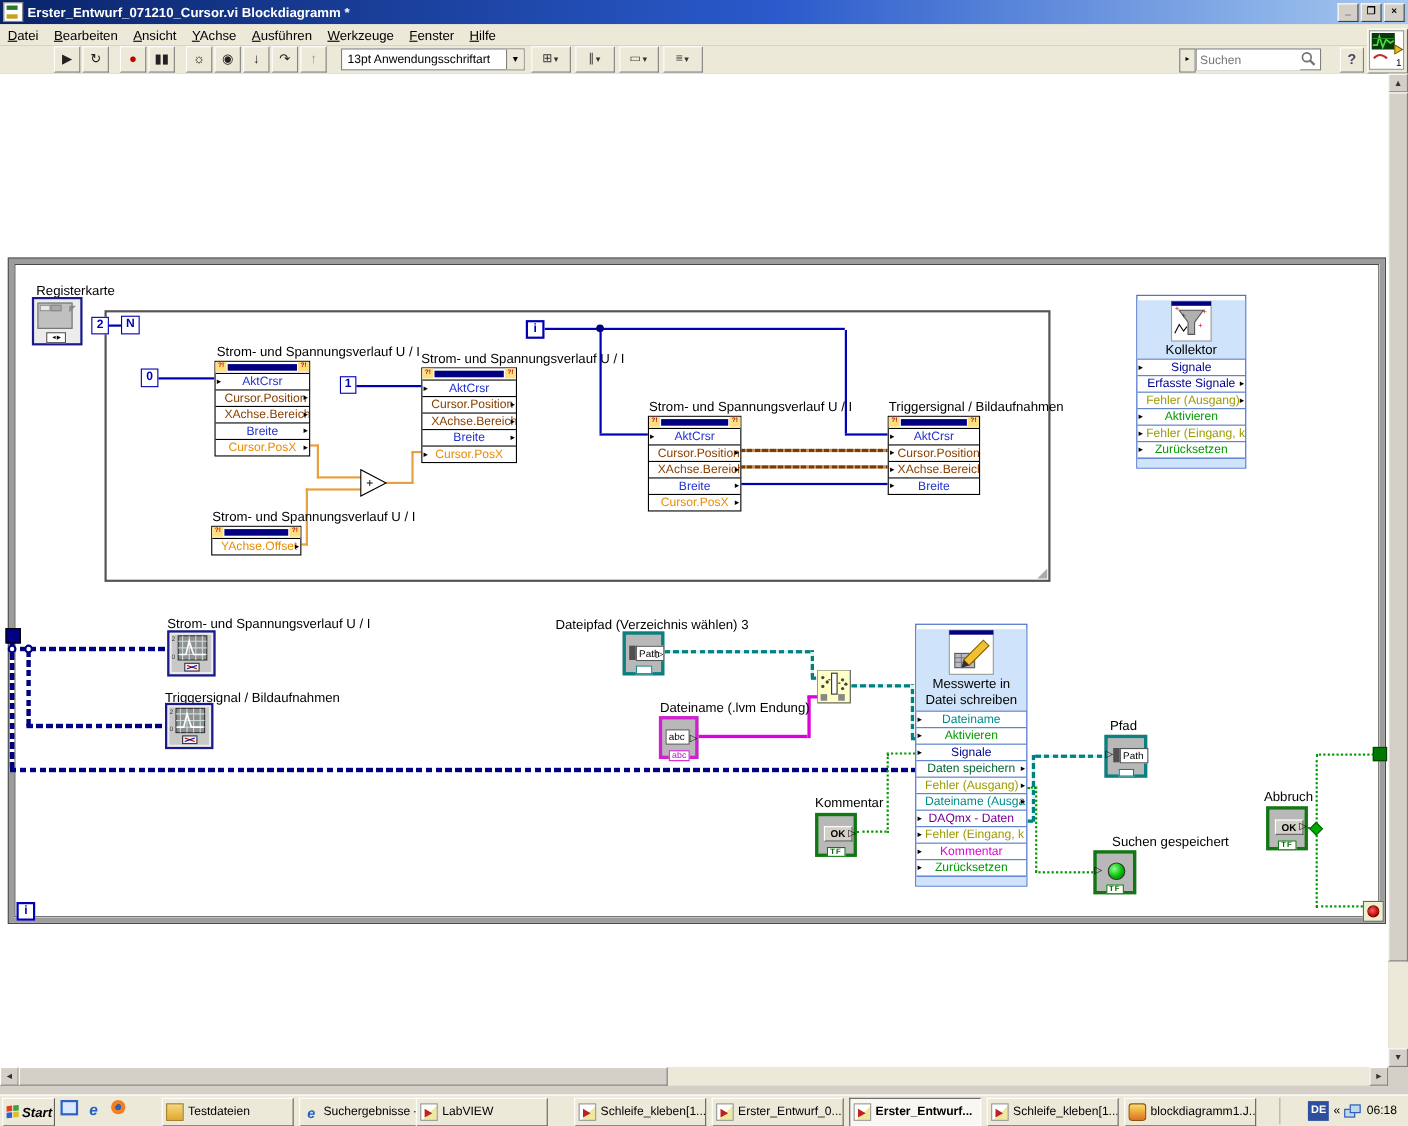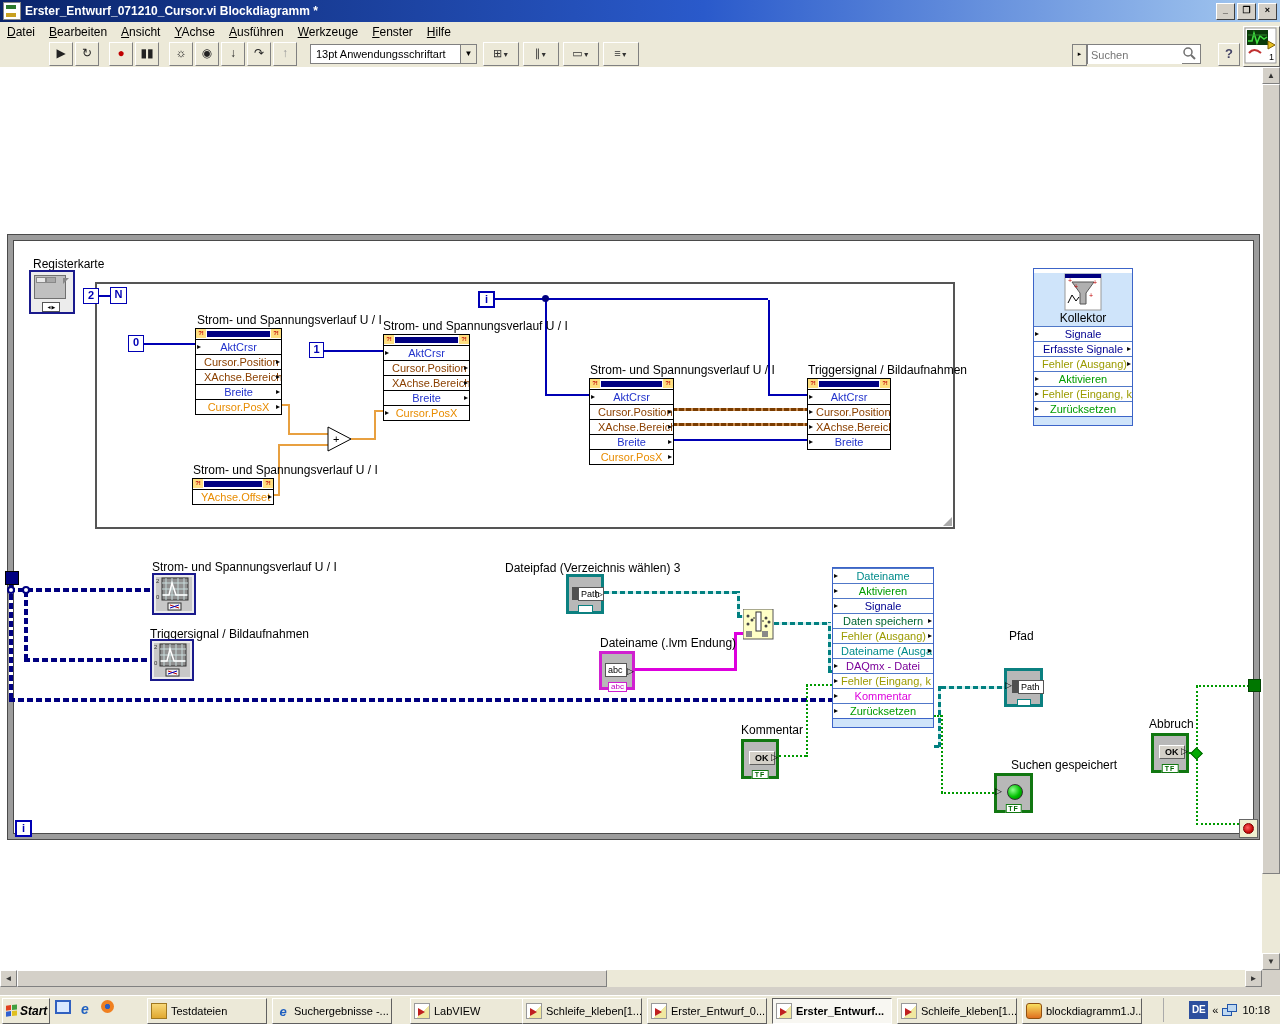--- a/index.html
+++ b/index.html
@@ -421,41 +421,53 @@
         <circle cx="5" cy="15" r="1.5" fill="#444"></circle>
       <circle cx="23" cy="9" r="1.5" fill="#444"></circle>
         <circle cx="26" cy="13" r="1.5" fill="#444"></circle>
         <circle cx="23" cy="17" r="1.5" fill="#444"></circle>
       <rect x="3" y="22" width="6" height="6" fill="#888"></rect>
         <rect x="19" y="22" width="6" height="6" fill="#888"></rect>
       <path d="M10,9 h2 M19,12 h2" stroke="#333"></path>
     </svg>
 
     <div class="abs xnode" style="left:832px;top:500px;width:100px">
+      <div class="xhead">
+        <svg class="xicon" width="42" height="42">
+          <rect x="1" y="1" width="40" height="40" fill="#fff" stroke="#999"></rect>
+          <rect x="1" y="1" width="40" height="4" fill="#000080"></rect>
+          <rect x="6" y="22" width="18" height="13" fill="#B8B8C8" stroke="#555"></rect>
+          <path d="M6,26 h18 M6,30 h18 M12,22 v13" stroke="#777"></path>
+          <polygon points="14,28 32,10 37,15 19,33" fill="#F0C030" stroke="#806000"></polygon>
+          <polygon points="14,28 19,33 12,35" fill="#303030"></polygon>
+        </svg>
+        <div class="xtitle">Messwerte in</div>
+        <div class="xtitle" style="padding-bottom:2px">Datei schreiben</div>
+      </div>
       <div class="xrow t-path"><span class="arr l">▸</span><span>Dateiname</span></div>
       <div class="xrow t-bool"><span class="arr l">▸</span><span>Aktivieren</span></div>
       <div class="xrow t-dyn"><span class="arr l">▸</span><span>Signale</span></div>
       <div class="xrow t-save"><span>Daten speichern</span><span class="arr r">▸</span></div>
       <div class="xrow t-err"><span>Fehler (Ausgang)</span><span class="arr r">▸</span></div>
       <div class="xrow t-path"><span>Dateiname (Ausga</span><span class="arr r">▸</span></div>
-      <div class="xrow t-daq"><span class="arr l">▸</span><span>DAQmx - Datei</span></div>
+      <div class="xrow t-daq"><span class="arr l">▸</span><span>DAQmx - Daten</span></div>
       <div class="xrow t-err"><span class="arr l">▸</span><span>Fehler (Eingang, k</span></div>
       <div class="xrow t-str"><span class="arr l">▸</span><span>Kommentar</span></div>
       <div class="xrow t-bool"><span class="arr l">▸</span><span>Zurücksetzen</span></div>
       <div class="xfoot" style="height:8px"></div>
     </div>
 
     <div class="lbl" style="left:741px;top:656px">Kommentar</div>
     <div class="bterm abs" style="left:741px;top:672px;width:32px;height:34px">
       <span class="miniok">OK</span>
       <span class="outarr" style="top:10px">▷</span>
       <span class="tftab">TF</span>
     </div>
 
-    <div class="lbl" style="left:1009px;top:562px">Pfad</div>
+    <div class="lbl" style="left:1009px;top:586px">Pfad</div>
     <div class="pterm abs" style="left:1004px;top:601px;width:33px;height:33px">
       <span class="inarr" style="top:9px">▷</span>
       <span class="pathglyph" style="left:5px;top:9px"></span>
       <span class="pathbox" style="left:11px;top:9px">Path</span>
       <span class="abs" style="left:10px;bottom:-2px;width:12px;height:5px;background:#fff;border:1px solid #0B8080"></span>
     </div>
 
     <div class="lbl" style="left:1011px;top:691px">Suchen gespeichert</div>
     <div class="bterm abs" style="left:994px;top:706px;width:33px;height:34px">
       <span class="inarr" style="top:10px">▷</span>
@@ -503,21 +515,21 @@
     <span class="ql" style="left:98px"><span style="display:inline-block;width:13px;height:13px;border-radius:50%;background:radial-gradient(circle at 50% 50%,#3060C0 30%,#F08020 31%)"></span></span>
 
     <div class="task" style="left:147px">
       <span class="tico" style="background:linear-gradient(#F8D878,#E0A830);border:1px solid #A07820"></span>
       <span>Testdateien</span>
     </div>
     <div class="task" style="left:272px">
       <span class="tico" style="color:#2060C0;font-weight:bold;font-style:italic;font-size:13px;text-align:center">e</span>
       <span>Suchergebnisse -...</span>
     </div>
-    <div class="task" style="left:410px">
+    <div class="task" style="left:378px">
       <span class="tico" style="background:linear-gradient(135deg,#fff 55%,#F0E8A0 55%);border:1px solid #999">
           <span style="display:block;width:0;height:0;margin:4px 0 0 3px;border-left:7px solid #C02020;border-top:4px solid transparent;border-bottom:4px solid transparent"></span>
         </span>
       <span>LabVIEW</span>
     </div>
     <div class="task" style="left:522px">
       <span class="tico" style="background:linear-gradient(135deg,#fff 55%,#F0E8A0 55%);border:1px solid #999">
           <span style="display:block;width:0;height:0;margin:4px 0 0 3px;border-left:7px solid #C02020;border-top:4px solid transparent;border-bottom:4px solid transparent"></span>
         </span>
       <span>Schleife_kleben[1...</span>
@@ -545,17 +557,17 @@
       <span>blockdiagramm1.J...</span>
     </div>
 
     <div class="tray">
       <span id="langbadge">DE</span>
       <span id="chev">«</span>
       <span class="netico">
           <i style="left:0;top:4px"></i>
           <i style="left:5px;top:0"></i>
         </span>
-      <span id="clock">10:18</span>
+      <span id="clock">06:18</span>
     </div>
   </div>
 
 </div>
 
 </body></html>

